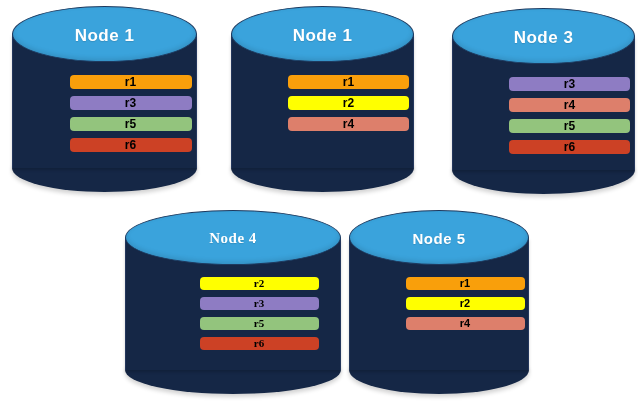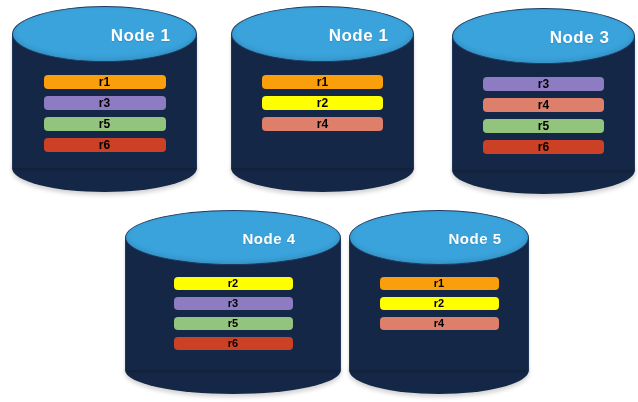--- a/index.html
+++ b/index.html
@@ -76,28 +76,28 @@
     position: absolute;
     left: 0;
     width: 100%;
     text-align: center;
     color: #ffffff;
     font-weight: bold;
     letter-spacing: 0.5px;
     white-space: nowrap;
     text-shadow: 0 1px 1px rgba(0,0,0,0.12);
     pointer-events: none;
-    padding-left: 36px;
   }
 
   
   .replica-list {
     position: absolute;
     left: 0;
     width: 100%;
+    padding-left: 26px;
   }
 
   .replica-bar {
     position: relative;
     border-radius: 4px;
     text-align: center;
     color: #000000;
     font-weight: bold;
     box-sizing: border-box;
     line-height: 1;
@@ -178,21 +178,21 @@
           <span class="replica-label" style="color: rgb(0, 0, 0);">r4</span>
         </div>
         <div class="replica-bar" style="background: rgb(147, 196, 125); width: 121px; height: 14px; margin: 0px auto 7px;">
           <span class="replica-label" style="color: rgb(0, 0, 0);">r5</span>
         </div>
         <div class="replica-bar" style="background: rgb(204, 65, 37); width: 121px; height: 14px; margin: 0px auto 7px;">
           <span class="replica-label" style="color: rgb(0, 0, 0);">r6</span>
         </div>
       </div>
     </div>
-    <div class="node row-bottom" style="left: 125px; top: 210px; width: 216px; height: 184px;">
+    <div class="node row-bottom" style="left: 125px; top: 210px; width: 216px; height: 184px; font-family: Liberation Serif, serif;">
       <div class="node-cylinder">
         <div class="cyl-bottom" style="top: 136px; height: 48px; background: rgb(21, 39, 70);"></div>
         <div class="cyl-body" style="top: 28px; height: 132px; background: rgb(21, 39, 70);"></div>
         <div class="cyl-top" style="top: 0px; height: 55px; background: rgb(58, 163, 220);"></div>
       </div>
       <div class="node-title" style="top: 20px; color: rgb(255, 255, 255);">Node  4</div>
       <div class="replica-list" style="top: 67px;">
         <div class="replica-bar" style="background: rgb(255, 255, 0); width: 119px; height: 13px; margin: 0px auto 7px;">
           <span class="replica-label" style="color: rgb(0, 0, 0);">r2</span>
         </div>

